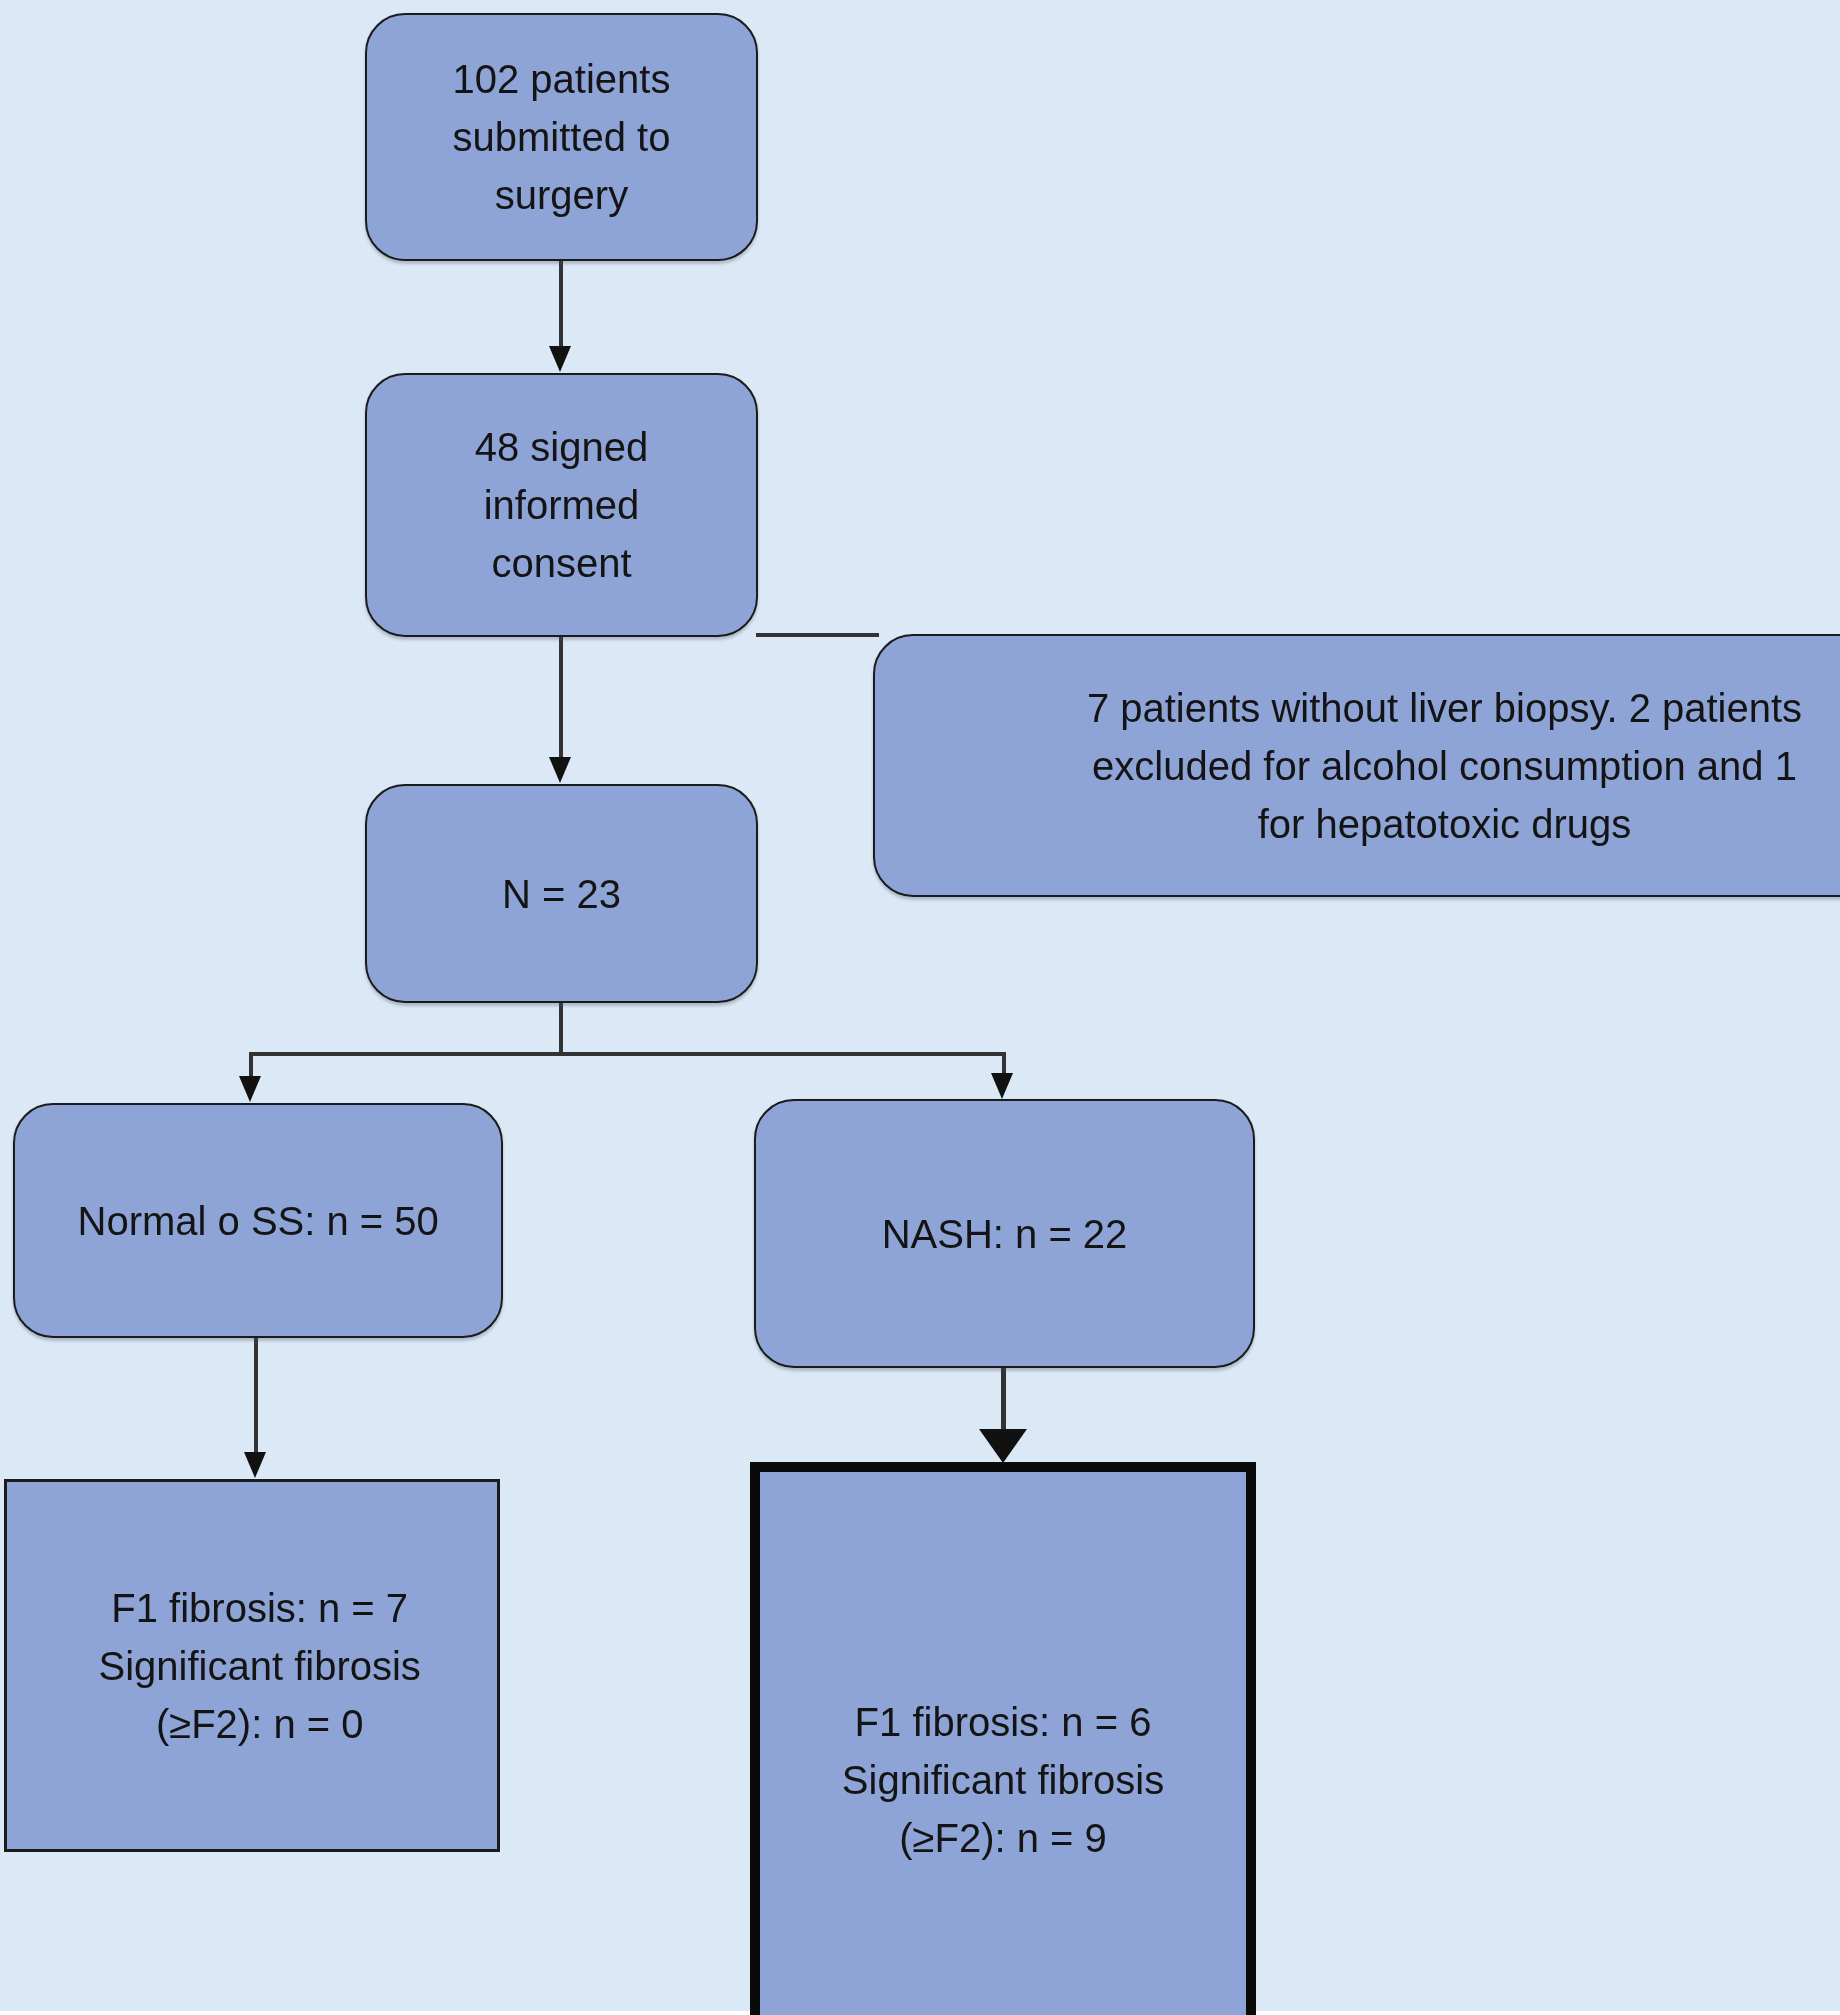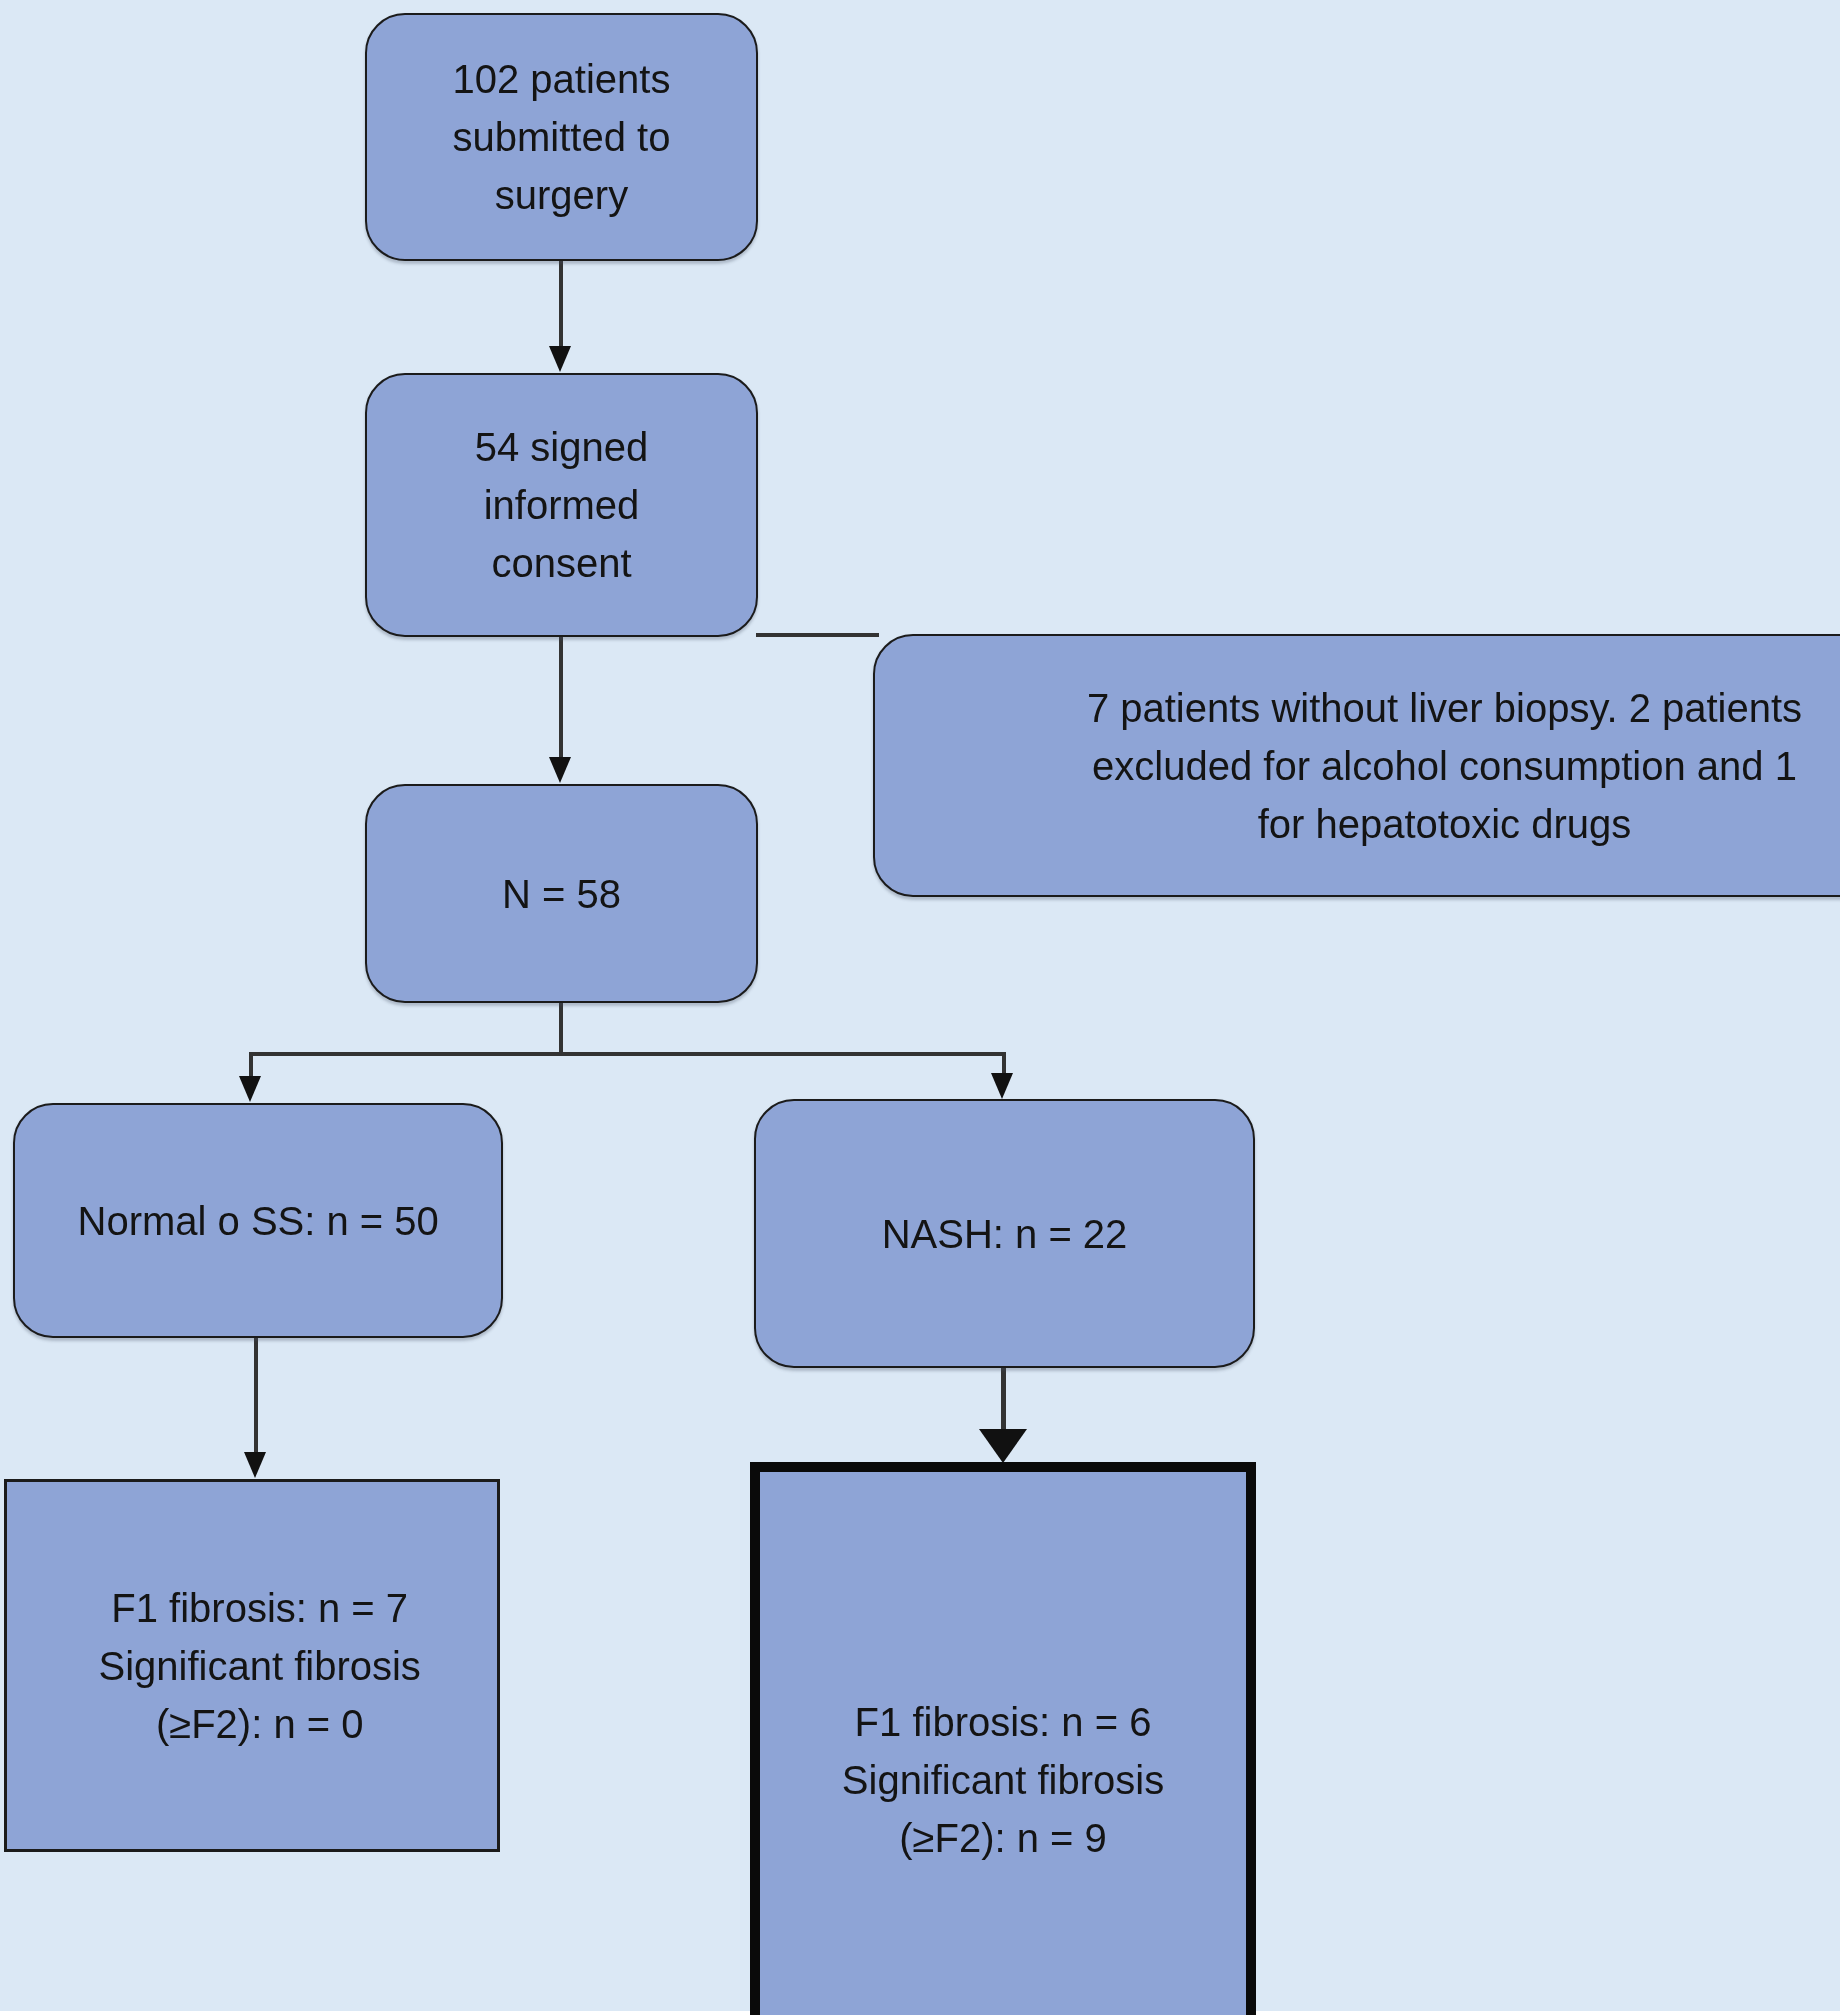--- a/index.html
+++ b/index.html
@@ -107,33 +107,33 @@
   <div class="vline" id="conn-nash-outcome-stem"></div>
   <div class="arrowhead big" id="conn-nash-outcome-head"></div>
 
   <div class="node" id="node-surgery">
     <div class="para">102 patients
 submitted to
 surgery</div>
   </div>
 
   <div class="node" id="node-consent">
-    <div class="para">54 signed
+    <div class="para">48 signed
 informed
 consent</div>
   </div>
 
   <div class="node" id="node-exclusion">
     <div class="para">7 patients without liver biopsy. 2 patients
 excluded for alcohol consumption and 1
 for hepatotoxic drugs</div>
   </div>
 
   <div class="node" id="node-enrolled">
-    <div class="para">N = 58</div>
+    <div class="para">N = 23</div>
   </div>
 
   <div class="node" id="node-normal-ss">
     <div class="para">Normal o SS: n = 50</div>
   </div>
 
   <div class="node" id="node-nash">
     <div class="para">NASH: n = 22</div>
   </div>
 

